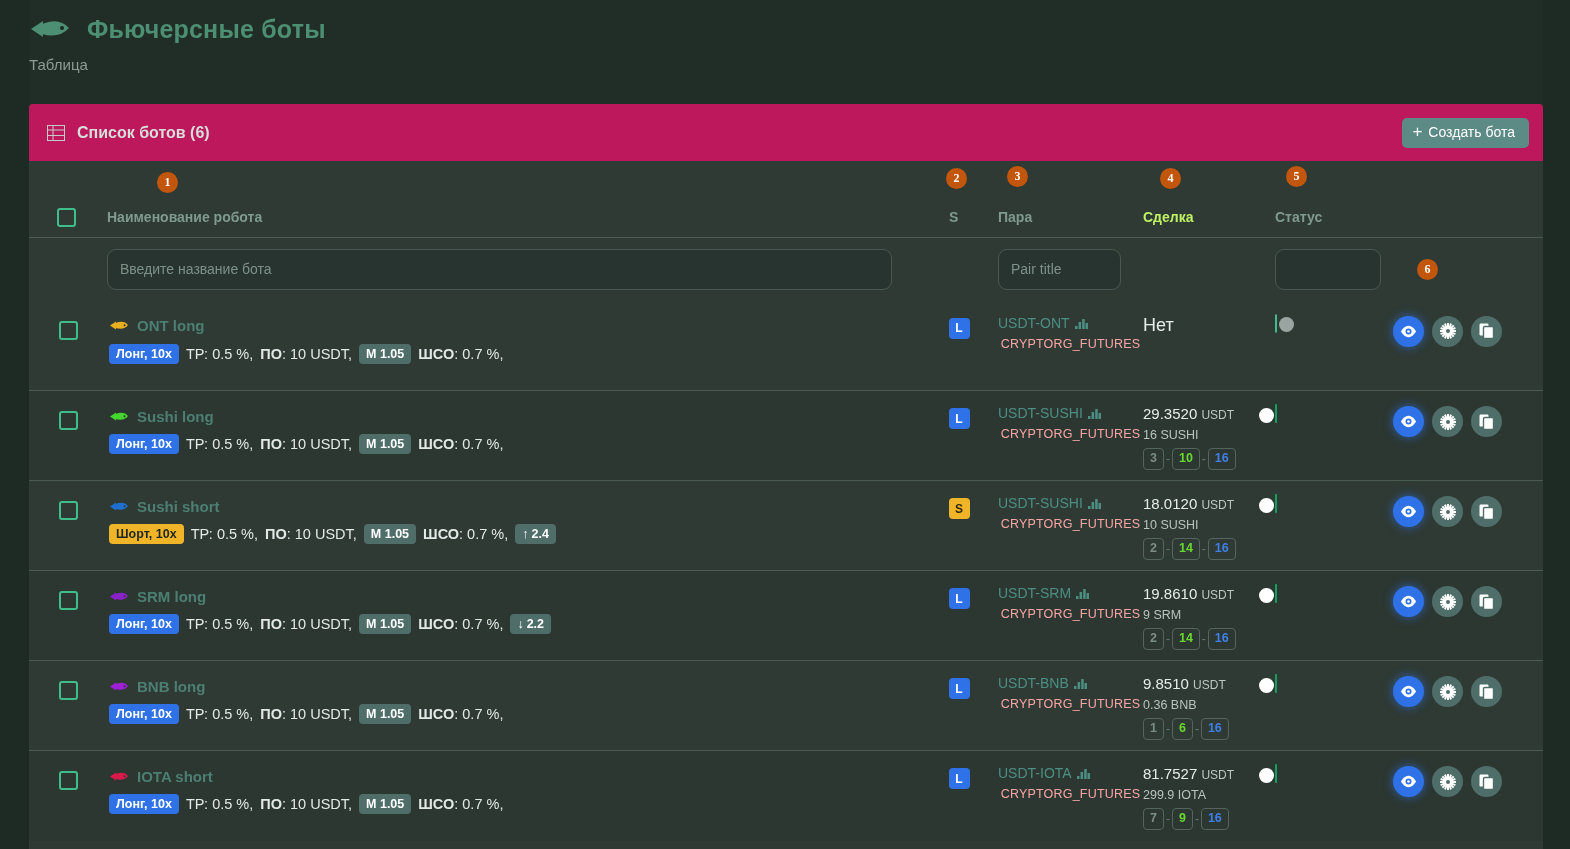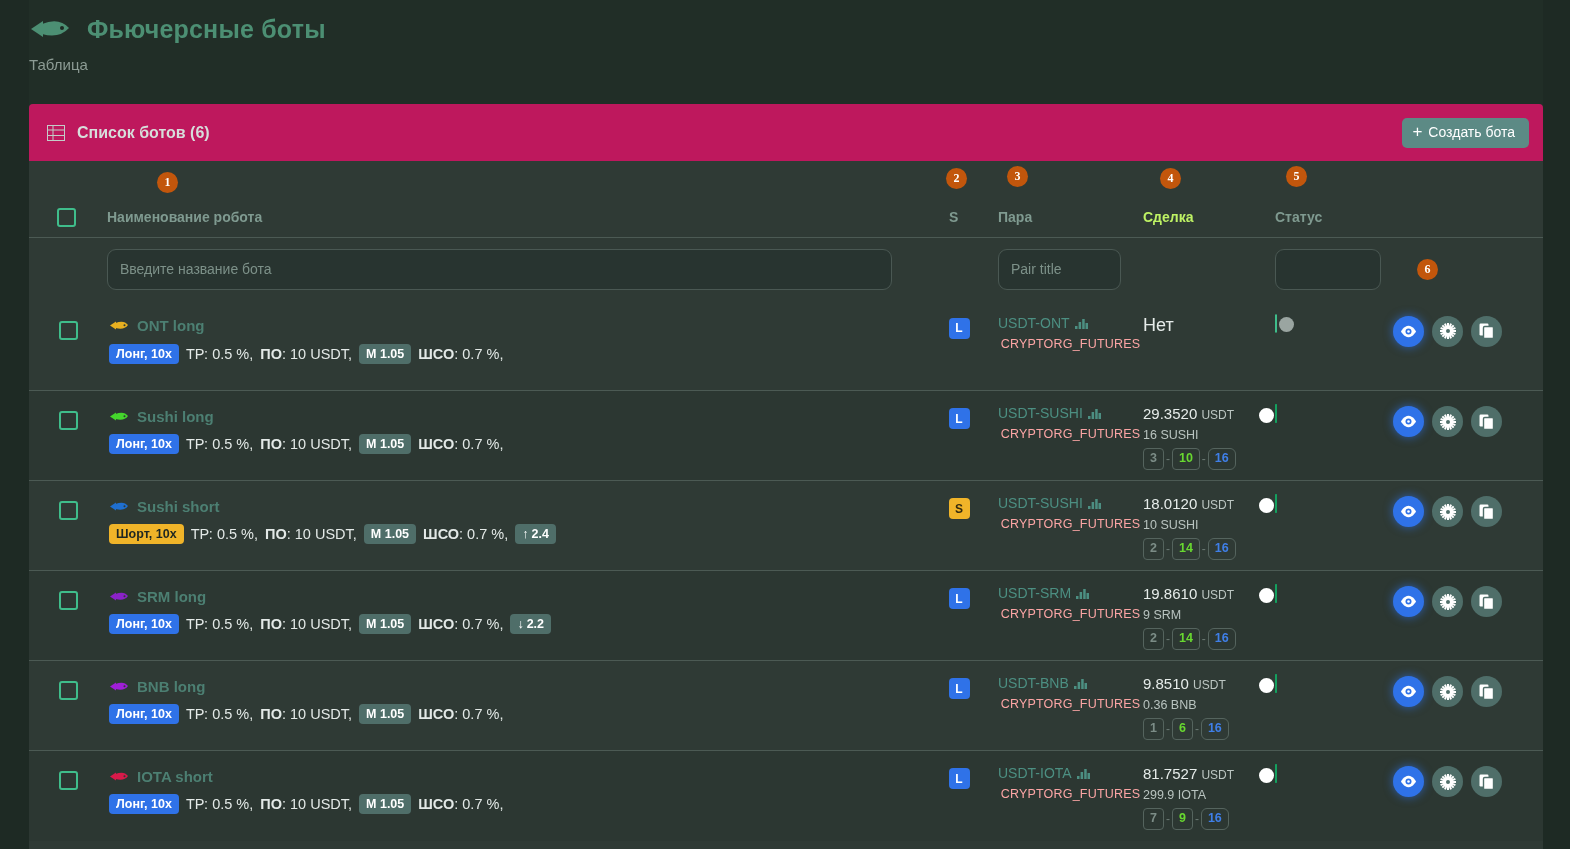--- a/index.html
+++ b/index.html
@@ -125,21 +125,21 @@
   .deal-main { font-size: 15px; color: #e6ecea; white-space: nowrap; }
   .deal-main .unit { font-size: 12px; color: #bcc6c2; }
   .deal-qty { font-size: 12.5px; color: #b8c3bf; margin-top: 6px; }
   .deal-nums { display: flex; align-items: center; gap: 2px; margin-top: 6px; }
   .numbox {
     border: 1px solid #55645e; border-radius: 4px; padding: 1px 6px;
     font-size: 12.5px; font-weight: bold; line-height: 1.4;
   }
   .numbox.g1 { color: #7c8d87; }
   .numbox.g2 { color: #68d830; }
-  .numbox.g3 { color: #3f7fe8; border-radius: 6px; }
+  .numbox.g3 { color: #3f7fe8; }
   .numdash { color: #6d7b75; font-size: 12px; }
   .deal-none { font-size: 18px; color: #e6ecea; }
 
   
   .toggle {
     width: 40px; height: 21px; border-radius: 11px; position: relative;
     cursor: pointer; margin-top: 3px;
   }
   .toggle.on  { background: #14a05f; border: 1px solid #14a05f; }
   .toggle.off { background: transparent; border: 1px solid #3fbd8b; }

